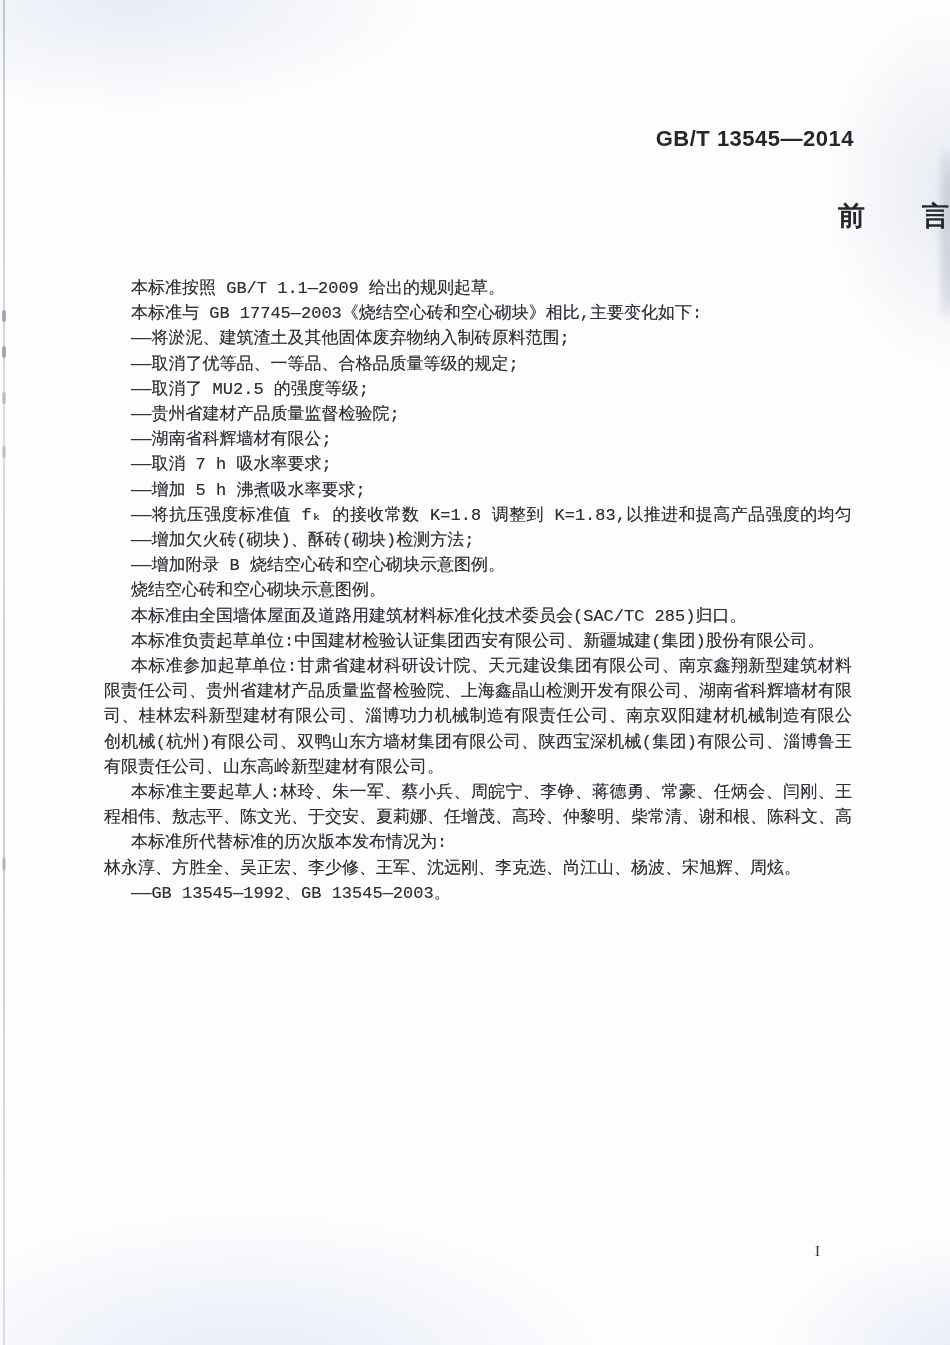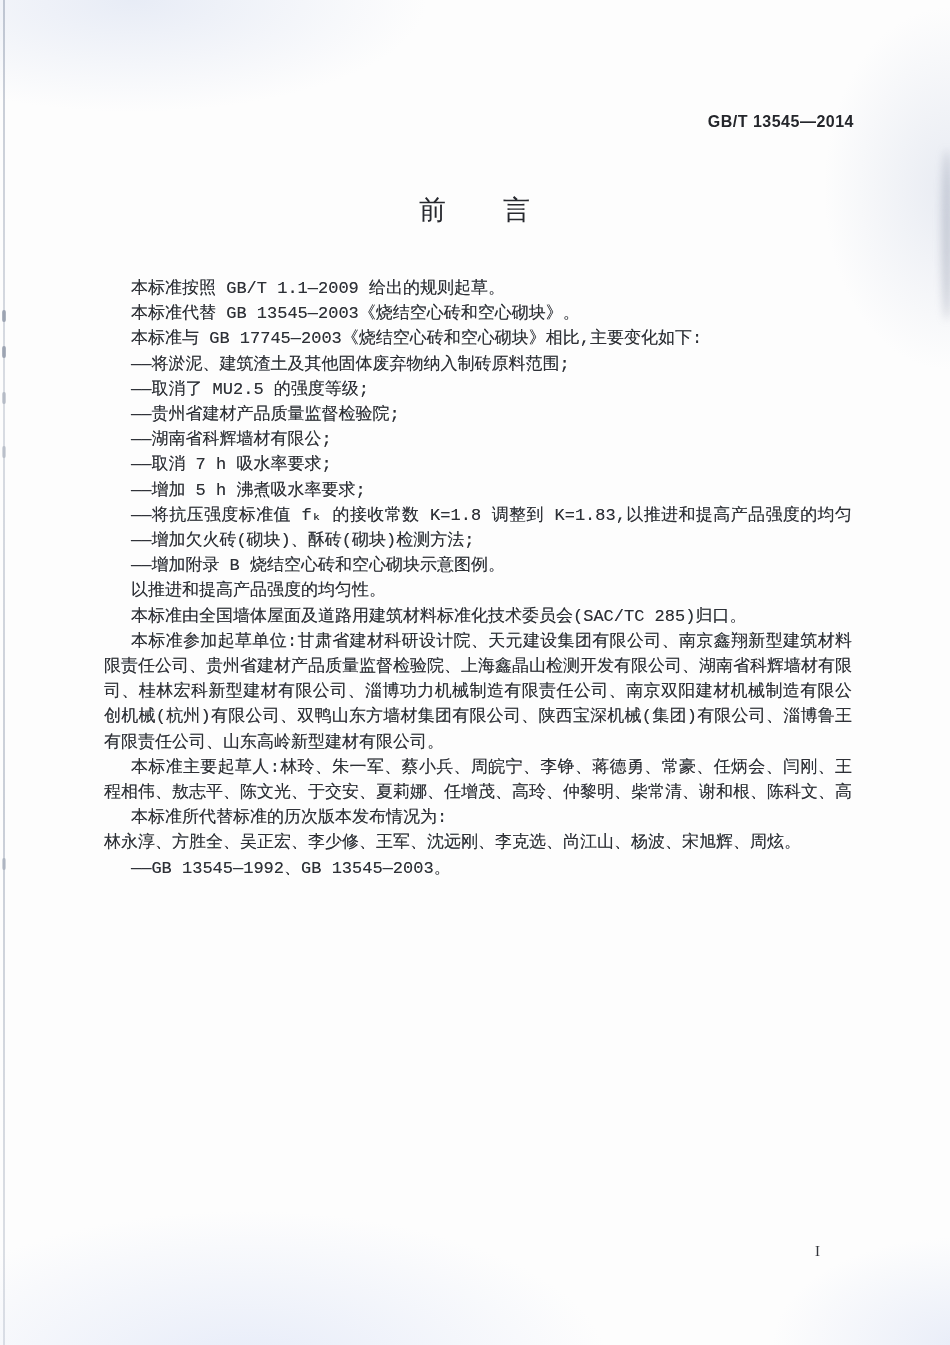--- a/index.html
+++ b/index.html
@@ -43,37 +43,37 @@
   .scan-smudge-right {
     position: absolute;
     right: -2px; top: 150px;
     width: 10px; height: 170px;
     background: rgba(120,130,152,0.35);
     border-radius: 50%;
     filter: blur(4px);
   }
   .header-code {
     position: absolute;
-    top: 113px;
+    top: 126px;
     right: 96px;
     font-family: "Liberation Sans", "DejaVu Sans", sans-serif;
     font-weight: bold;
-    font-size: 16px;
+    font-size: 22px;
     letter-spacing: 0.5px;
     color: #24262b;
     margin-left: 46px;
   }
   .doc-title {
     position: absolute;
-    top: 192px;
+    top: 198px;
     left: 0;
     width: 100%;
-    text-align: center;
+    text-align: right;
     font-size: 27px;
-    font-weight: normal;
+    font-weight: bold;
     color: #26282e;
     letter-spacing: 1px;
   }
   .body-text {
     position: absolute;
     left: 104px;
     top: 276px;
     width: 748px;
     font-size: 17px;
     line-height: 25.2px;
@@ -114,33 +114,34 @@
   <div class="scan-notch" style="top:858px; opacity:.55;"></div>
   <div class="scan-smudge-right"></div>
 
   <div class="header-code">GB/T 13545—2014</div>
 
   <div class="doc-title">前　　言</div>
 
   <div class="body-text" id="foreword-body">
 
   <div class="line indent">本标准按照 GB/T 1.1—2009 给出的规则起草。</div>
-      <div class="line indent">本标准代替 GB 13545—2003《烧结空心砖和空心砌块》。</div>
       <div class="line indent">本标准与 GB 17745—2003《烧结空心砖和空心砌块》相比,主要变化如下:</div>
       <div class="line indent">——将淤泥、建筑渣土及其他固体废弃物纳入制砖原料范围;</div>
+      <div class="line indent">——取消了优等品、一等品、合格品质量等级的规定;</div>
       <div class="line indent">——取消了 MU2.5 的强度等级;</div>
       <div class="line indent">——贵州省建材产品质量监督检验院;</div>
       <div class="line indent">——湖南省科辉墙材有限公;</div>
       <div class="line indent">——取消 7 h 吸水率要求;</div>
       <div class="line indent">——增加 5 h 沸煮吸水率要求;</div>
       <div class="line indent fill">——将抗压强度标准值 fₖ 的接收常数 K=1.8 调整到 K=1.83,以推进和提高产品强度的均匀性;</div>
       <div class="line indent">——增加欠火砖(砌块)、酥砖(砌块)检测方法;</div>
       <div class="line indent">——增加附录 B 烧结空心砖和空心砌块示意图例。</div>
-      <div class="line indent">以推进和提高产品强度的均匀性。</div>
+      <div class="line indent">烧结空心砖和空心砌块示意图例。</div>
       <div class="line indent">本标准由全国墙体屋面及道路用建筑材料标准化技术委员会(SAC/TC 285)归口。</div>
+      <div class="line indent">本标准负责起草单位:中国建材检验认证集团西安有限公司、新疆城建(集团)股份有限公司。</div>
       <div class="line indent fill">本标准参加起草单位:甘肃省建材科研设计院、天元建设集团有限公司、南京鑫翔新型建筑材料有</div>
       <div class="line fill">限责任公司、贵州省建材产品质量监督检验院、上海鑫晶山检测开发有限公司、湖南省科辉墙材有限公</div>
       <div class="line fill">司、桂林宏科新型建材有限公司、淄博功力机械制造有限责任公司、南京双阳建材机械制造有限公司、协</div>
       <div class="line fill">创机械(杭州)有限公司、双鸭山东方墙材集团有限公司、陕西宝深机械(集团)有限公司、淄博鲁王建材</div>
       <div class="line">有限责任公司、山东高岭新型建材有限公司。</div>
       <div class="line indent fill">本标准主要起草人:林玲、朱一军、蔡小兵、周皖宁、李铮、蒋德勇、常豪、任炳会、闫刚、王辉、江涛、</div>
       <div class="line fill">程相伟、敖志平、陈文光、于交安、夏莉娜、任增茂、高玲、仲黎明、柴常清、谢和根、陈科文、高华、李荆、</div>
       <div class="line indent">本标准所代替标准的历次版本发布情况为:</div>
       <div class="line">林永淳、方胜全、吴正宏、李少修、王军、沈远刚、李克选、尚江山、杨波、宋旭辉、周炫。</div>
       <div class="line indent">——GB 13545—1992、GB 13545—2003。</div>

